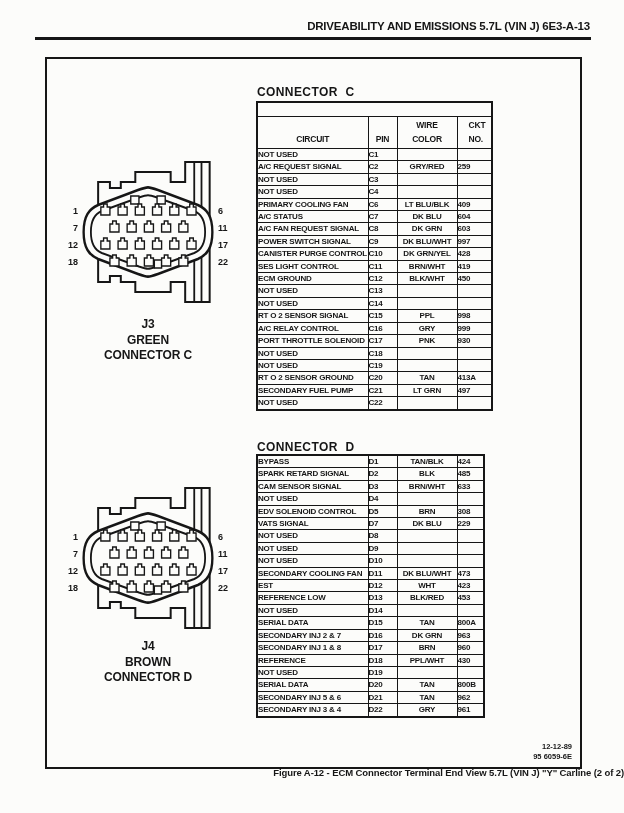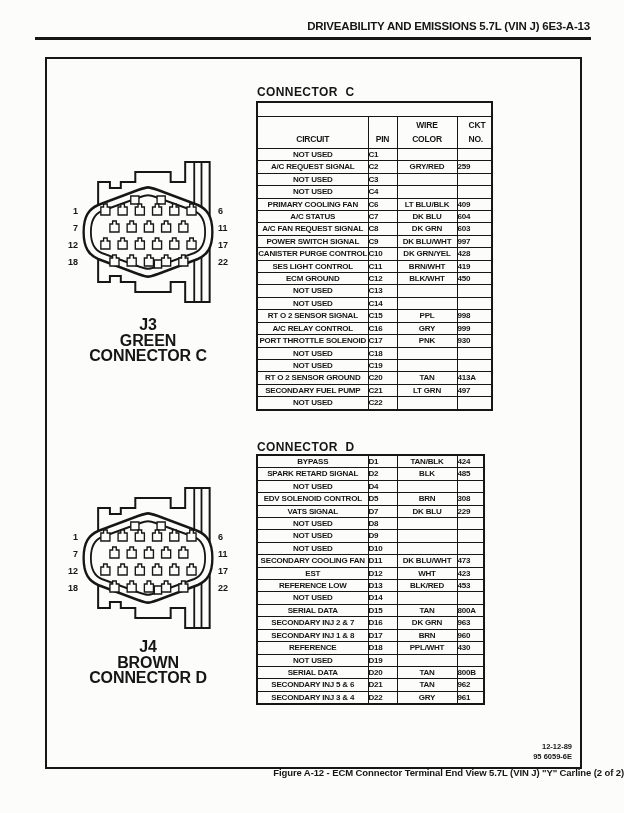--- a/index.html
+++ b/index.html
@@ -32,42 +32,42 @@
     font-size:8px;font-weight:bold;letter-spacing:-0.2px;
     padding:0;height:11.4px;line-height:11.4px;
     white-space:nowrap;overflow:visible;
   }
   #table-c{left:256px;top:101px;}
   #table-d{left:256px;top:454px;}
   col.c-circuit{width:111px;}
   col.c-pin{width:29px;}
   col.c-color{width:60px;}
   col.c-ckt{width:27px;}
-  td.cell-circuit{text-align:center;}
+  td.cell-circuit{}
   td.cell-pin{text-align:left;padding-left:7px;}
   td.cell-wire-color{text-align:center;}
   td.cell-ckt-no{text-align:left;padding-left:4px;}
   tr.spacer-row td{height:13px;}
   tr.header-row td{
     height:29px;vertical-align:bottom;font-size:8.5px;line-height:14px;padding-bottom:2px;
   }
   tr.header-row td.h-circuit,tr.header-row td.h-pin{text-align:center;}
   .wrap-narrow{width:34px;margin:0 auto;text-align:center;white-space:normal;}
   .wrap-narrow-l{width:22px;margin-left:11px;text-align:left;white-space:normal;}
   
   .connector-figure{width:175px;height:160px;}
   #figure-j3{left:60px;top:152px;}
   #figure-j4{left:60px;top:478px;}
   .connector-figure svg{position:absolute;left:20px;top:0;width:136px;height:160px;}
   .pin-label{
     position:absolute;font-size:9px;line-height:10px;height:10px;
   }
   .pin-label.left{left:0;width:18px;text-align:right;}
   .pin-label.right{left:158px;width:18px;text-align:left;}
-  .figure-caption-block{width:180px;text-align:center;font-size:16px;line-height:15.5px;letter-spacing:-0.1px;}
+  .figure-caption-block{width:180px;text-align:center;font-size:12px;line-height:15.5px;letter-spacing:-0.1px;}
   #caption-j3{left:58px;top:317px;}
   #caption-j4{left:58px;top:639px;}
   
   .doc-info{left:452px;top:742px;width:120px;text-align:right;font-size:7.5px;line-height:9.5px;letter-spacing:0;}
   
   .page-caption{left:0;top:767px;width:624px;text-align:right;font-size:9.5px;letter-spacing:-0.1px;}
   svg path,svg line,svg rect{stroke:#161616;fill:#fcfcfa;}
 </style>
 </head>
 <body>
@@ -345,20 +345,26 @@
         <td class="cell-wire-color">TAN/BLK</td>
         <td class="cell-ckt-no">424</td>
       </tr>
       <tr>
         <td class="cell-circuit">SPARK RETARD SIGNAL</td>
         <td class="cell-pin">D2</td>
         <td class="cell-wire-color">BLK</td>
         <td class="cell-ckt-no">485</td>
       </tr>
       <tr>
+        <td class="cell-circuit">CAM SENSOR SIGNAL</td>
+        <td class="cell-pin">D3</td>
+        <td class="cell-wire-color">BRN/WHT</td>
+        <td class="cell-ckt-no">633</td>
+      </tr>
+      <tr>
         <td class="cell-circuit">NOT USED</td>
         <td class="cell-pin">D4</td>
         <td class="cell-wire-color"></td>
         <td class="cell-ckt-no"></td>
       </tr>
       <tr>
         <td class="cell-circuit">EDV SOLENOID CONTROL</td>
         <td class="cell-pin">D5</td>
         <td class="cell-wire-color">BRN</td>
         <td class="cell-ckt-no">308</td>

